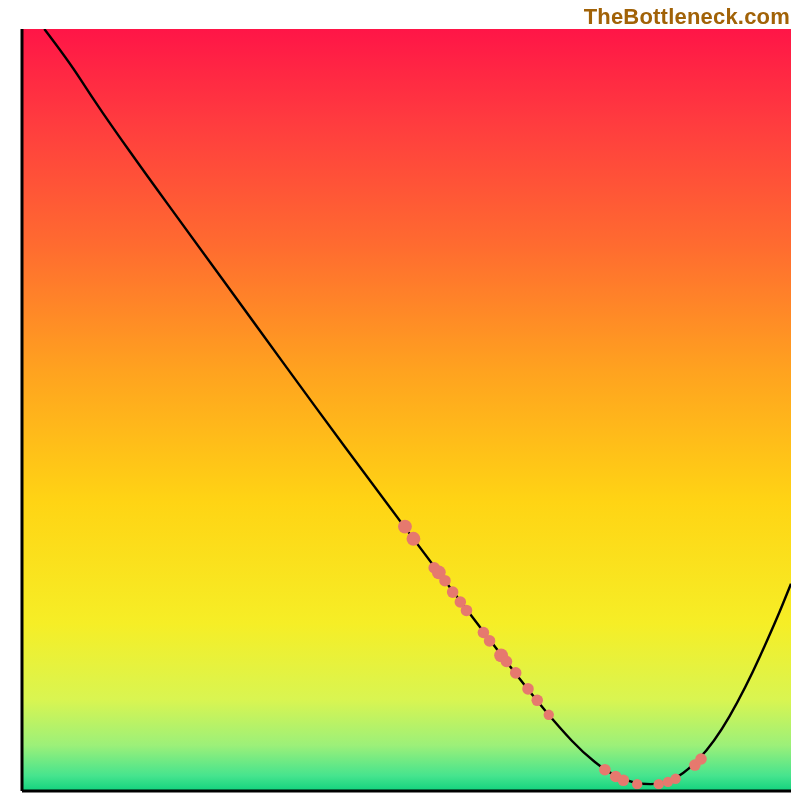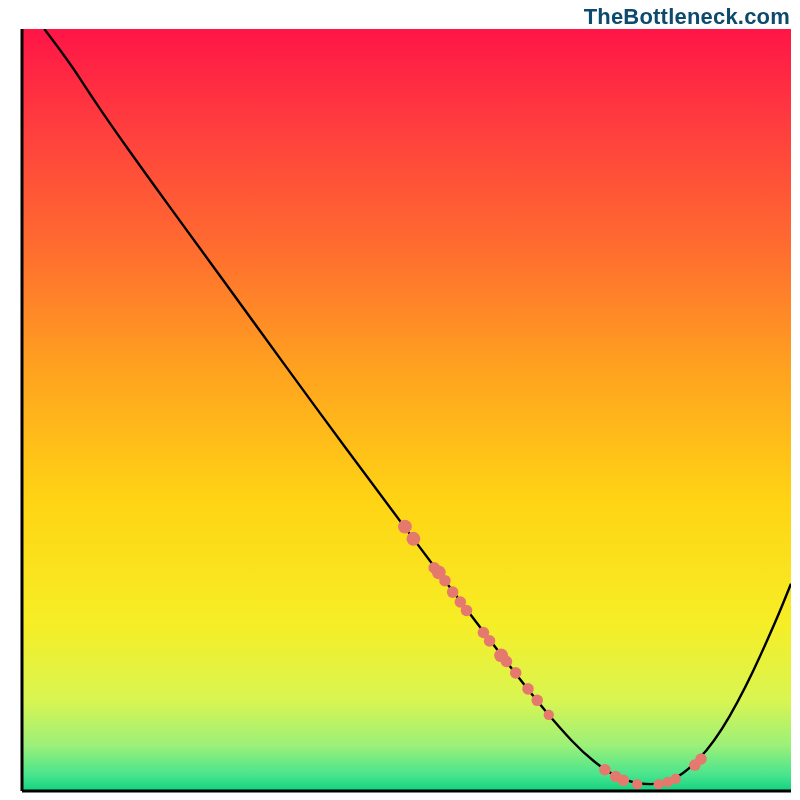--- a/index.html
+++ b/index.html
@@ -15,21 +15,21 @@
     position: relative;
     width: 800px;
     height: 800px;
   }
   .watermark {
     position: absolute;
     top: 4px;
     right: 10px;
     font-size: 22px;
     font-weight: 600;
-    color: #0c4a6e;
+    color: #a16207;
     letter-spacing: 0.2px;
     z-index: 10;
   }
   svg.plot {
     position: absolute;
     top: 0; left: 0;
     width: 800px;
     height: 800px;
     display: block;
   }

